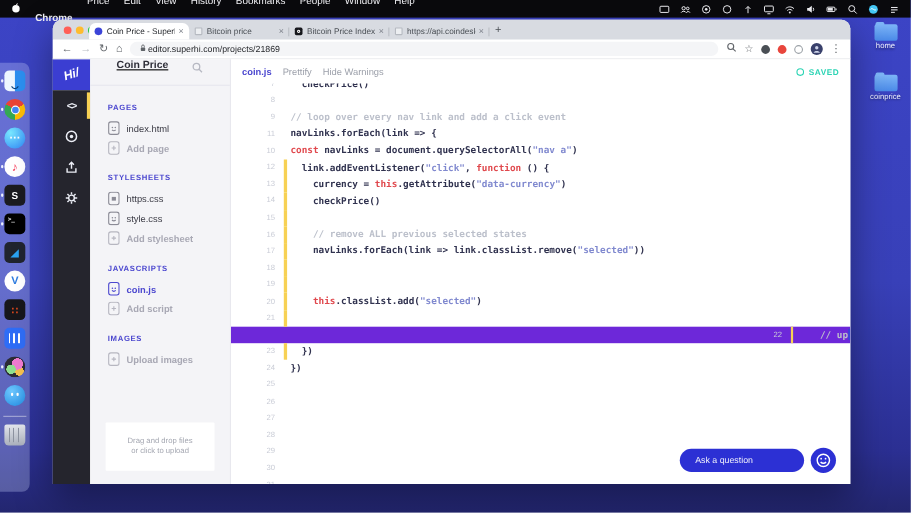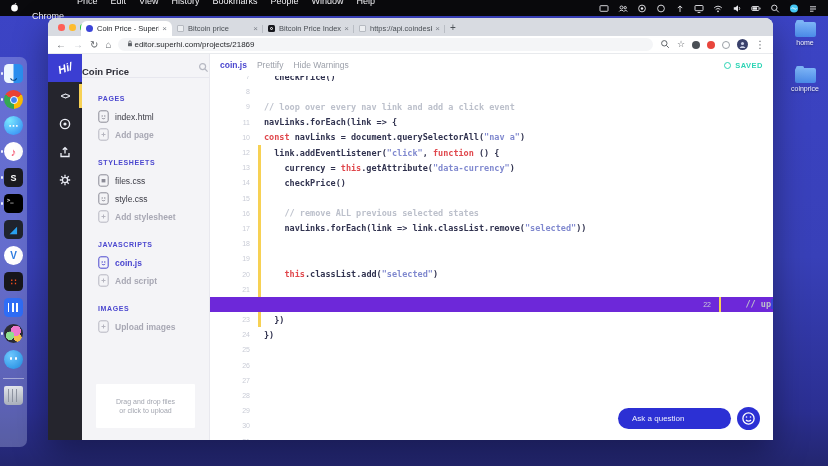--- a/index.html
+++ b/index.html
@@ -6,21 +6,21 @@
   html,body { width:828px; height:466px; overflow:hidden; }
   body {
     position:relative;
     font-family:"Liberation Sans", sans-serif;
     background:linear-gradient(180deg,#3c44c6 0%,#3840b8 55%,#2b2f92 88%,#23266f 100%);
   }
   
   #menubar { position:absolute; top:0; left:0; right:0; height:16px; background:#0a0a0d;
     display:flex; align-items:center; padding:0 10px; gap:13px; color:#f2f2f6; font-size:9px; }
   .mb-item { white-space:nowrap; }
-  .mb-item.bold { font-weight:normal;margin-top:15px; }
+  .mb-item.bold { font-weight:bold;margin-top:15px; }
   #menu-status { margin-left:auto; display:flex; gap:9px; align-items:center; }
   #menu-status svg { display:block; }
   
   #dock { position:absolute; left:0; top:57px; width:27px; height:390px;
     background:rgba(205,214,255,0.30); border-radius:0 7px 7px 0;
     display:flex; flex-direction:column; align-items:center; padding:7px 0 6px; gap:7px; }
   .dock-icon { width:19px; height:19px; border-radius:4.5px; position:relative; flex:0 0 auto;
     display:flex; align-items:center; justify-content:center; font-weight:bold; color:#fff; font-size:9px; }
   .dock-icon.running::before { content:""; position:absolute; left:-3.5px; top:8px; width:2.5px; height:2.5px;
     border-radius:50%; background:#eef1ff; }
@@ -82,21 +82,21 @@
   .ext-gray { width:8px; height:8px; border-radius:50%; border:1.5px solid #9aa0a6; }
   
   #logo { position:absolute; left:0; top:36px; width:34px; height:28px; background:#3b3ed2;
     display:flex; align-items:center; justify-content:center; overflow:hidden; }
   #logo .hi { color:#fff; font-weight:bold; font-style:italic; font-size:11px; transform:rotate(-18deg); }
   #toolstrip { position:absolute; left:0; top:64px; width:34px; bottom:0; background:#25252d; }
   .strip-ico { height:28px; display:flex; align-items:center; justify-content:center; position:relative; color:#eceef6; }
   .strip-ico.active::after { content:""; position:absolute; right:0; top:2px; width:3px; height:24px; background:#f7d154; }
   .code-glyph { font-size:9px; font-weight:bold; letter-spacing:-1px; }
   #sidebar { position:absolute; left:34px; top:36px; width:128px; bottom:0; background:#f4f4f7; border-right:1px solid #e8e8ee; }
-  #sb-top { height:24px; display:flex; align-items:flex-end; padding:0 0; border-bottom:1px solid #e7e7ee; }
+  #sb-top { height:24px; display:flex; align-items:flex-start; padding:0 24px; border-bottom:1px solid #e7e7ee;text-decoration:underline; }
   #proj-title { font-size:9.5px; font-weight:bold; color:#2e2e38; flex:1; }
   #sb-sections { padding:16px 0 0 16px; }
   .sb-header { font-size:7px; font-weight:bold; color:#4b47cf; letter-spacing:.6px; margin:14px 0 4px; height:10px; line-height:10px; }
   .sb-header:first-child { margin-top:0; }
   .sb-item { display:flex; align-items:center; gap:6px; height:18px; font-size:8.5px; color:#3a3a44; }
   .sb-item.muted { color:#a8a8b4;font-weight:bold; }
   .sb-item.active { color:#4b47cf; font-weight:bold; }
   #upload-box { position:absolute; left:14px; right:14px; bottom:12px; height:44px; background:#fff; border-radius:1px;
     display:flex; flex-direction:column; align-items:center; justify-content:center; font-size:7px; line-height:9px; color:#a3a6b0; }
   #codearea { position:absolute; left:162px; right:0; top:36px; bottom:0; background:#fff; }
@@ -361,21 +361,21 @@
               <path d="M5.5 4.5v4M3.5 6.5h4"></path>
             </svg></span>
           <span>Add page</span>
         </div>
         <div class="sb-header">STYLESHEETS</div>
         <div class="sb-item">
           <span><svg width="11" height="13" viewBox="0 0 11 13" stroke="#8b8b96" fill="none" stroke-width="1">
               <rect x="0.8" y="0.8" width="9.4" height="11.4" rx="2"></rect>
               <rect x="3.6" y="5" width="3.8" height="3.4" fill="#8b8b96" stroke="none"></rect>
             </svg></span>
-          <span>files.css</span>
+          <span>https.css</span>
         </div>
         <div class="sb-item">
           <span><svg width="11" height="13" viewBox="0 0 11 13" stroke="#8b8b96" fill="none" stroke-width="1">
               <rect x="0.8" y="0.8" width="9.4" height="11.4" rx="2"></rect>
               <circle cx="4.2" cy="6" r="0.7" fill="#8b8b96" stroke="none"></circle>
               <circle cx="6.8" cy="6" r="0.7" fill="#8b8b96" stroke="none"></circle>
               <path d="M3.8 8c1 1 2.4 1 3.4 0"></path>
             </svg></span>
           <span>style.css</span>
         </div>

